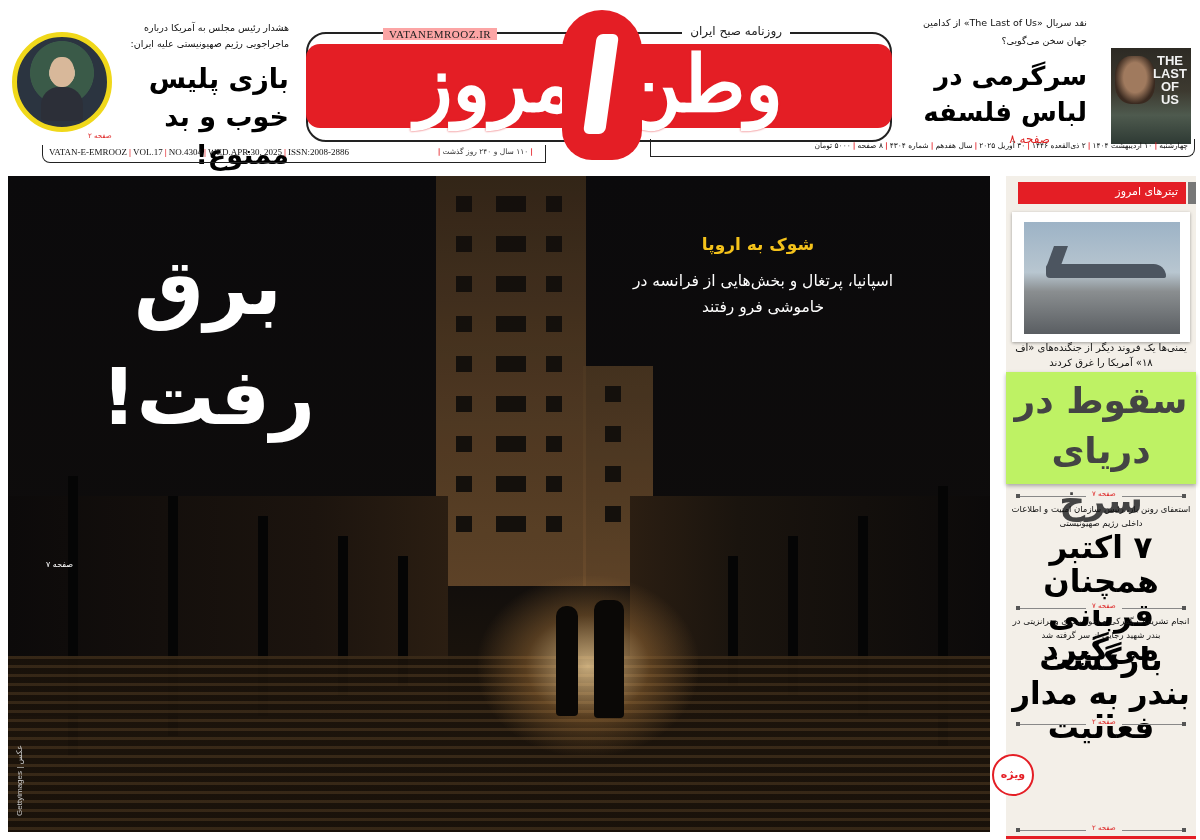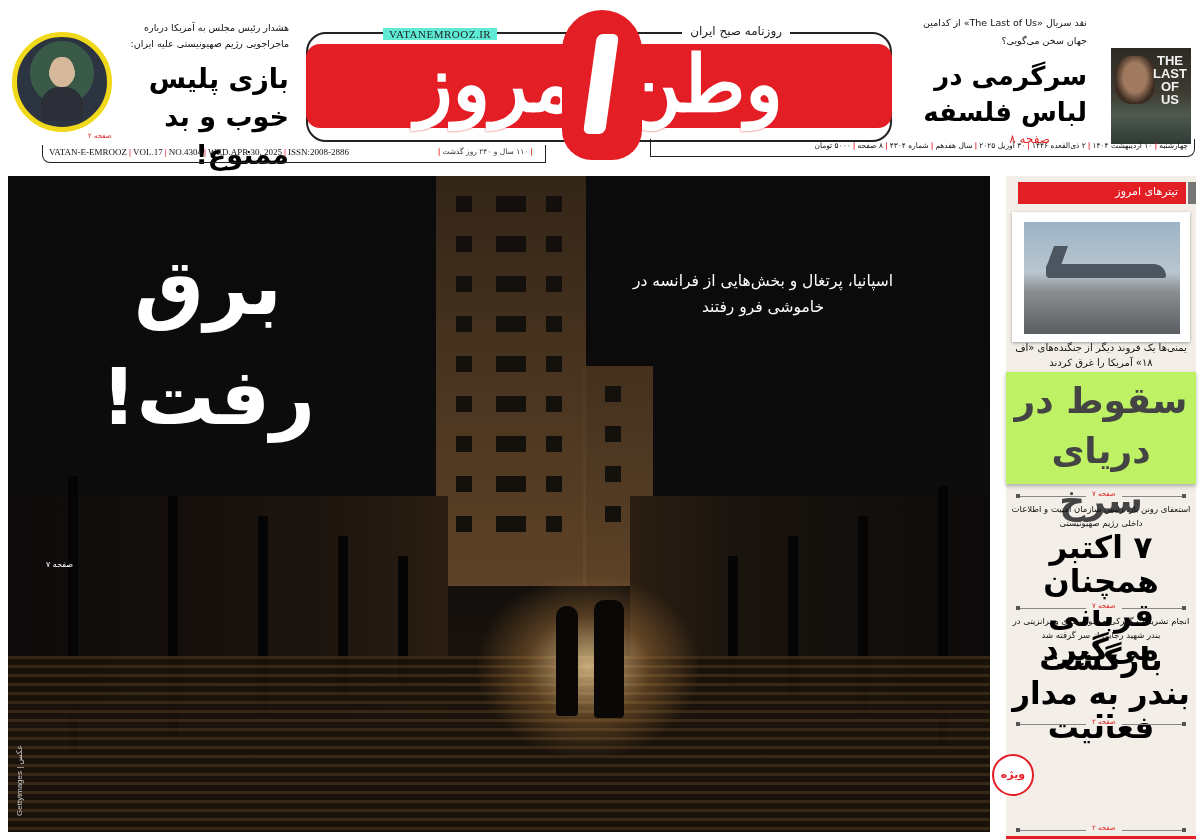--- a/index.html
+++ b/index.html
@@ -15,21 +15,21 @@
     border: 5px solid #f0d81a; }
   .left-teaser .avatar .suit { position: absolute; left: 24px; top: 50px; width: 42px; height: 34px; background: #2c2f38; border-radius: 18px 18px 4px 4px; }
   .left-teaser .avatar .head { position: absolute; left: 33px; top: 20px; width: 24px; height: 30px; background: #d8b89a; border-radius: 45%; }
   .left-teaser .page-ref { position: absolute; left: 80px; top: 124px; font-size: 7px; color: #d22; }
   .left-teaser .kicker { position: absolute; right: 4px; top: 12px; width: 180px; text-align: right; direction: rtl; font-size: 9.5px; line-height: 16px; color: #111; }
   .left-teaser .headline { position: absolute; right: 4px; top: 52px; width: 180px; text-align: right; direction: rtl; font-size: 27px; font-weight: bold; line-height: 38px; color: #000; letter-spacing: -0.5px; }
 
   .logo-wrap { position: absolute; left: 298px; top: 4px; width: 602px; height: 160px; }
   .logo-frame { position: absolute; left: 8px; top: 28px; width: 586px; height: 110px; border: 2px solid #222; border-radius: 20px; }
   .logo-tagline { position: absolute; right: 110px; top: 20px; padding: 0 8px; background: #fff; direction: rtl; font-size: 12px; letter-spacing: 3px; color: #222; }
-  .logo-url { position: absolute; left: 85px; top: 24px; padding: 0 6px; background: #5eead4; font-family: "Liberation Serif", serif; font-size: 11px; color: #222; letter-spacing: 0.5px; }
+  .logo-url { position: absolute; left: 85px; top: 24px; padding: 0 6px; background: #fca5a5; font-family: "Liberation Serif", serif; font-size: 11px; color: #222; letter-spacing: 0.5px; }
   .logo-bar { position: absolute; left: 8px; top: 40px; width: 586px; height: 84px; background: #e41e25; border-radius: 14px; }
   .logo-text { position: absolute; left: 8px; top: 28px; width: 586px; height: 110px; text-align: center; direction: rtl; font-family: "DejaVu Serif", serif; font-weight: bold; font-size: 78px; line-height: 104px; color: #fff; letter-spacing: 12px; text-shadow: 0 0 2px #e41e25; }
   .logo-emblem { position: absolute; left: 258px; top: 0; width: 92px; height: 168px; }
   .logo-emblem .shape { position: absolute; left: 6px; top: 6px; width: 80px; height: 150px; background: #e41e25; border-radius: 40px 40px 30px 30px; }
   .logo-emblem .alif { position: absolute; left: 34px; top: 30px; width: 22px; height: 100px; background: #fff; border-radius: 6px; transform: skewX(-8deg); }
 
   .right-teaser { position: absolute; left: 905px; top: 8px; width: 290px; height: 132px; }
   .right-teaser .poster { position: absolute; right: 4px; top: 40px; width: 80px; height: 96px;
     background: linear-gradient(180deg, #2d2a24 0%, #3d3a30 45%, #4e5a4e 70%, #2e3a34 100%); }
   .right-teaser .poster .face { position: absolute; left: 4px; top: 8px; width: 40px; height: 48px; background: radial-gradient(ellipse at 50% 45%, #a07a5e 0 40%, #3a2a20 70%); border-radius: 40%; }
@@ -194,20 +194,21 @@
   <div class="pillar" style="left:720px;top:380px;height:130px"></div>
   <div class="pillar" style="left:780px;top:360px;height:160px"></div>
   <div class="pillar" style="left:850px;top:340px;height:200px"></div>
   <div class="pillar" style="left:930px;top:310px;height:260px"></div>
   <div class="floor"></div>
   <div class="glow"></div>
   <div class="person" style="left:548px;top:430px;width:22px;height:110px"></div>
   <div class="person" style="left:586px;top:424px;width:30px;height:118px"></div>
 
   <div class="main-headline">برق رفت!</div>
+  <div class="sub-kicker">شوک به اروپا</div>
   <div class="sub-text">اسپانیا، پرتغال و بخش‌هایی از فرانسه در خاموشی فرو رفتند</div>
   <div class="page-ref">صفحه ۷</div>
   <div class="credit">Gettyimages | عکس</div>
 </section>
 
 <aside class="sidebar">
   <div class="section-header">
     <div class="tab"></div>
     <div class="label">تیترهای امروز</div>
   </div>

